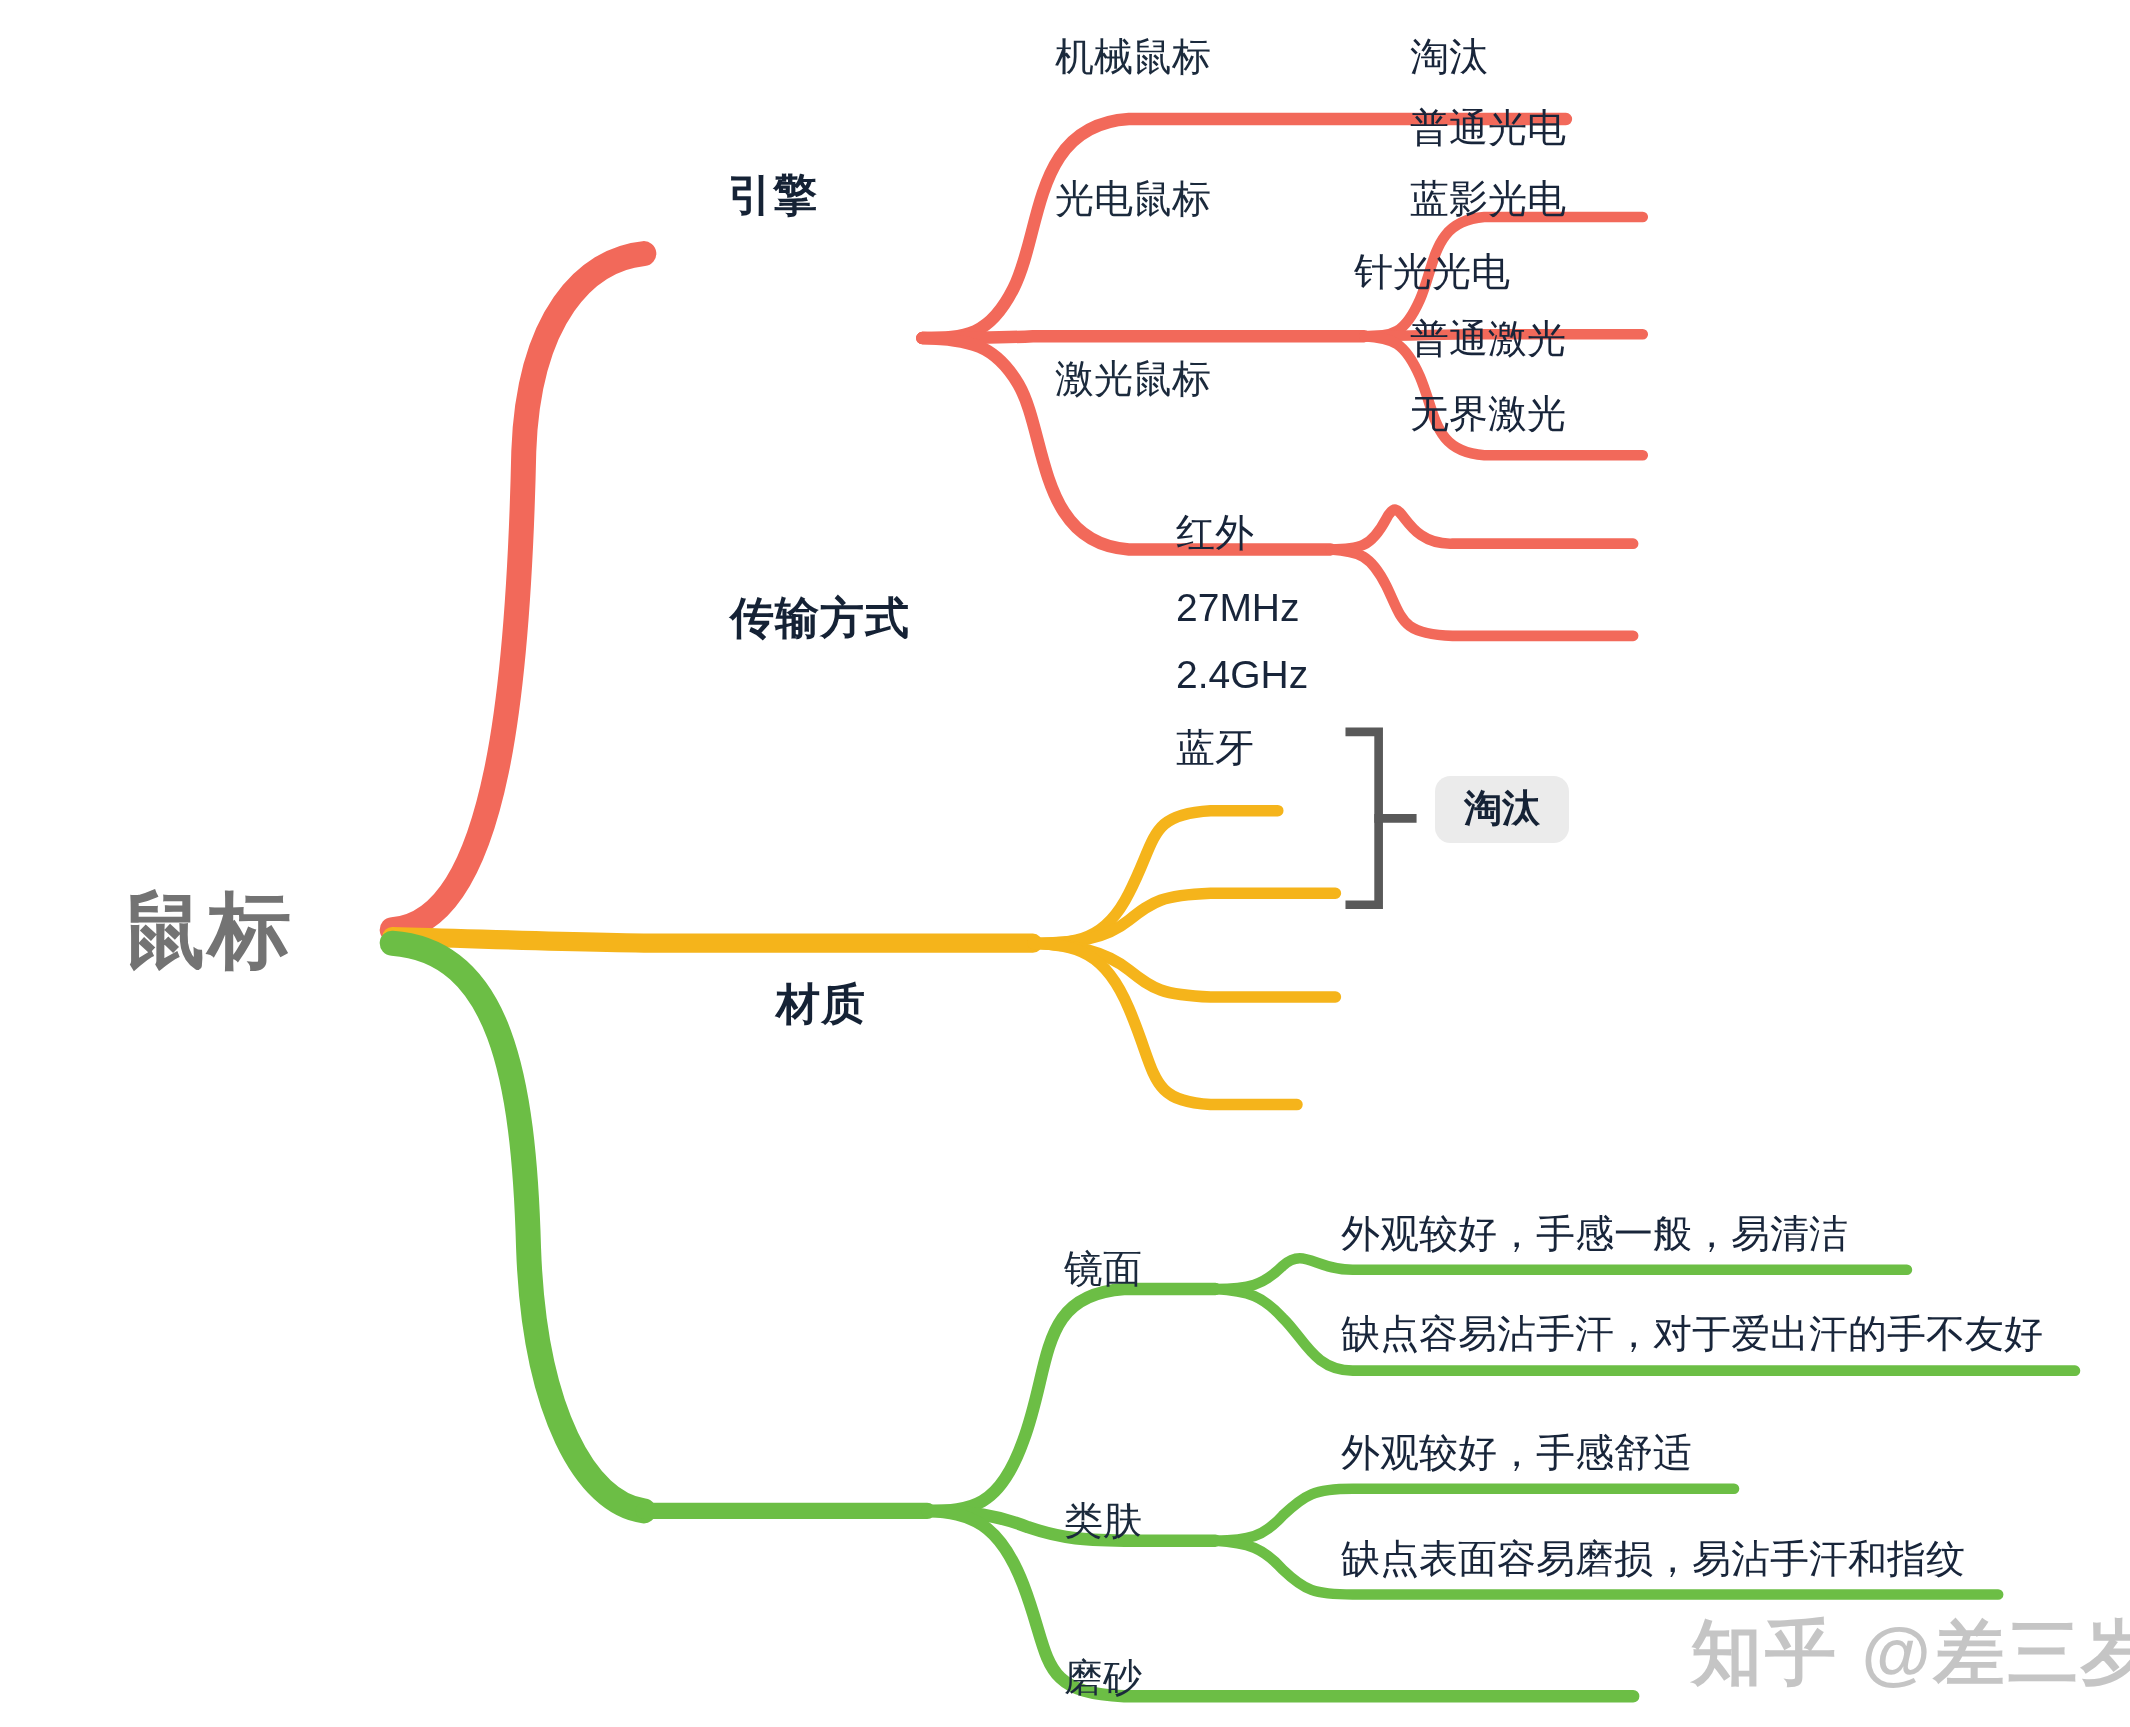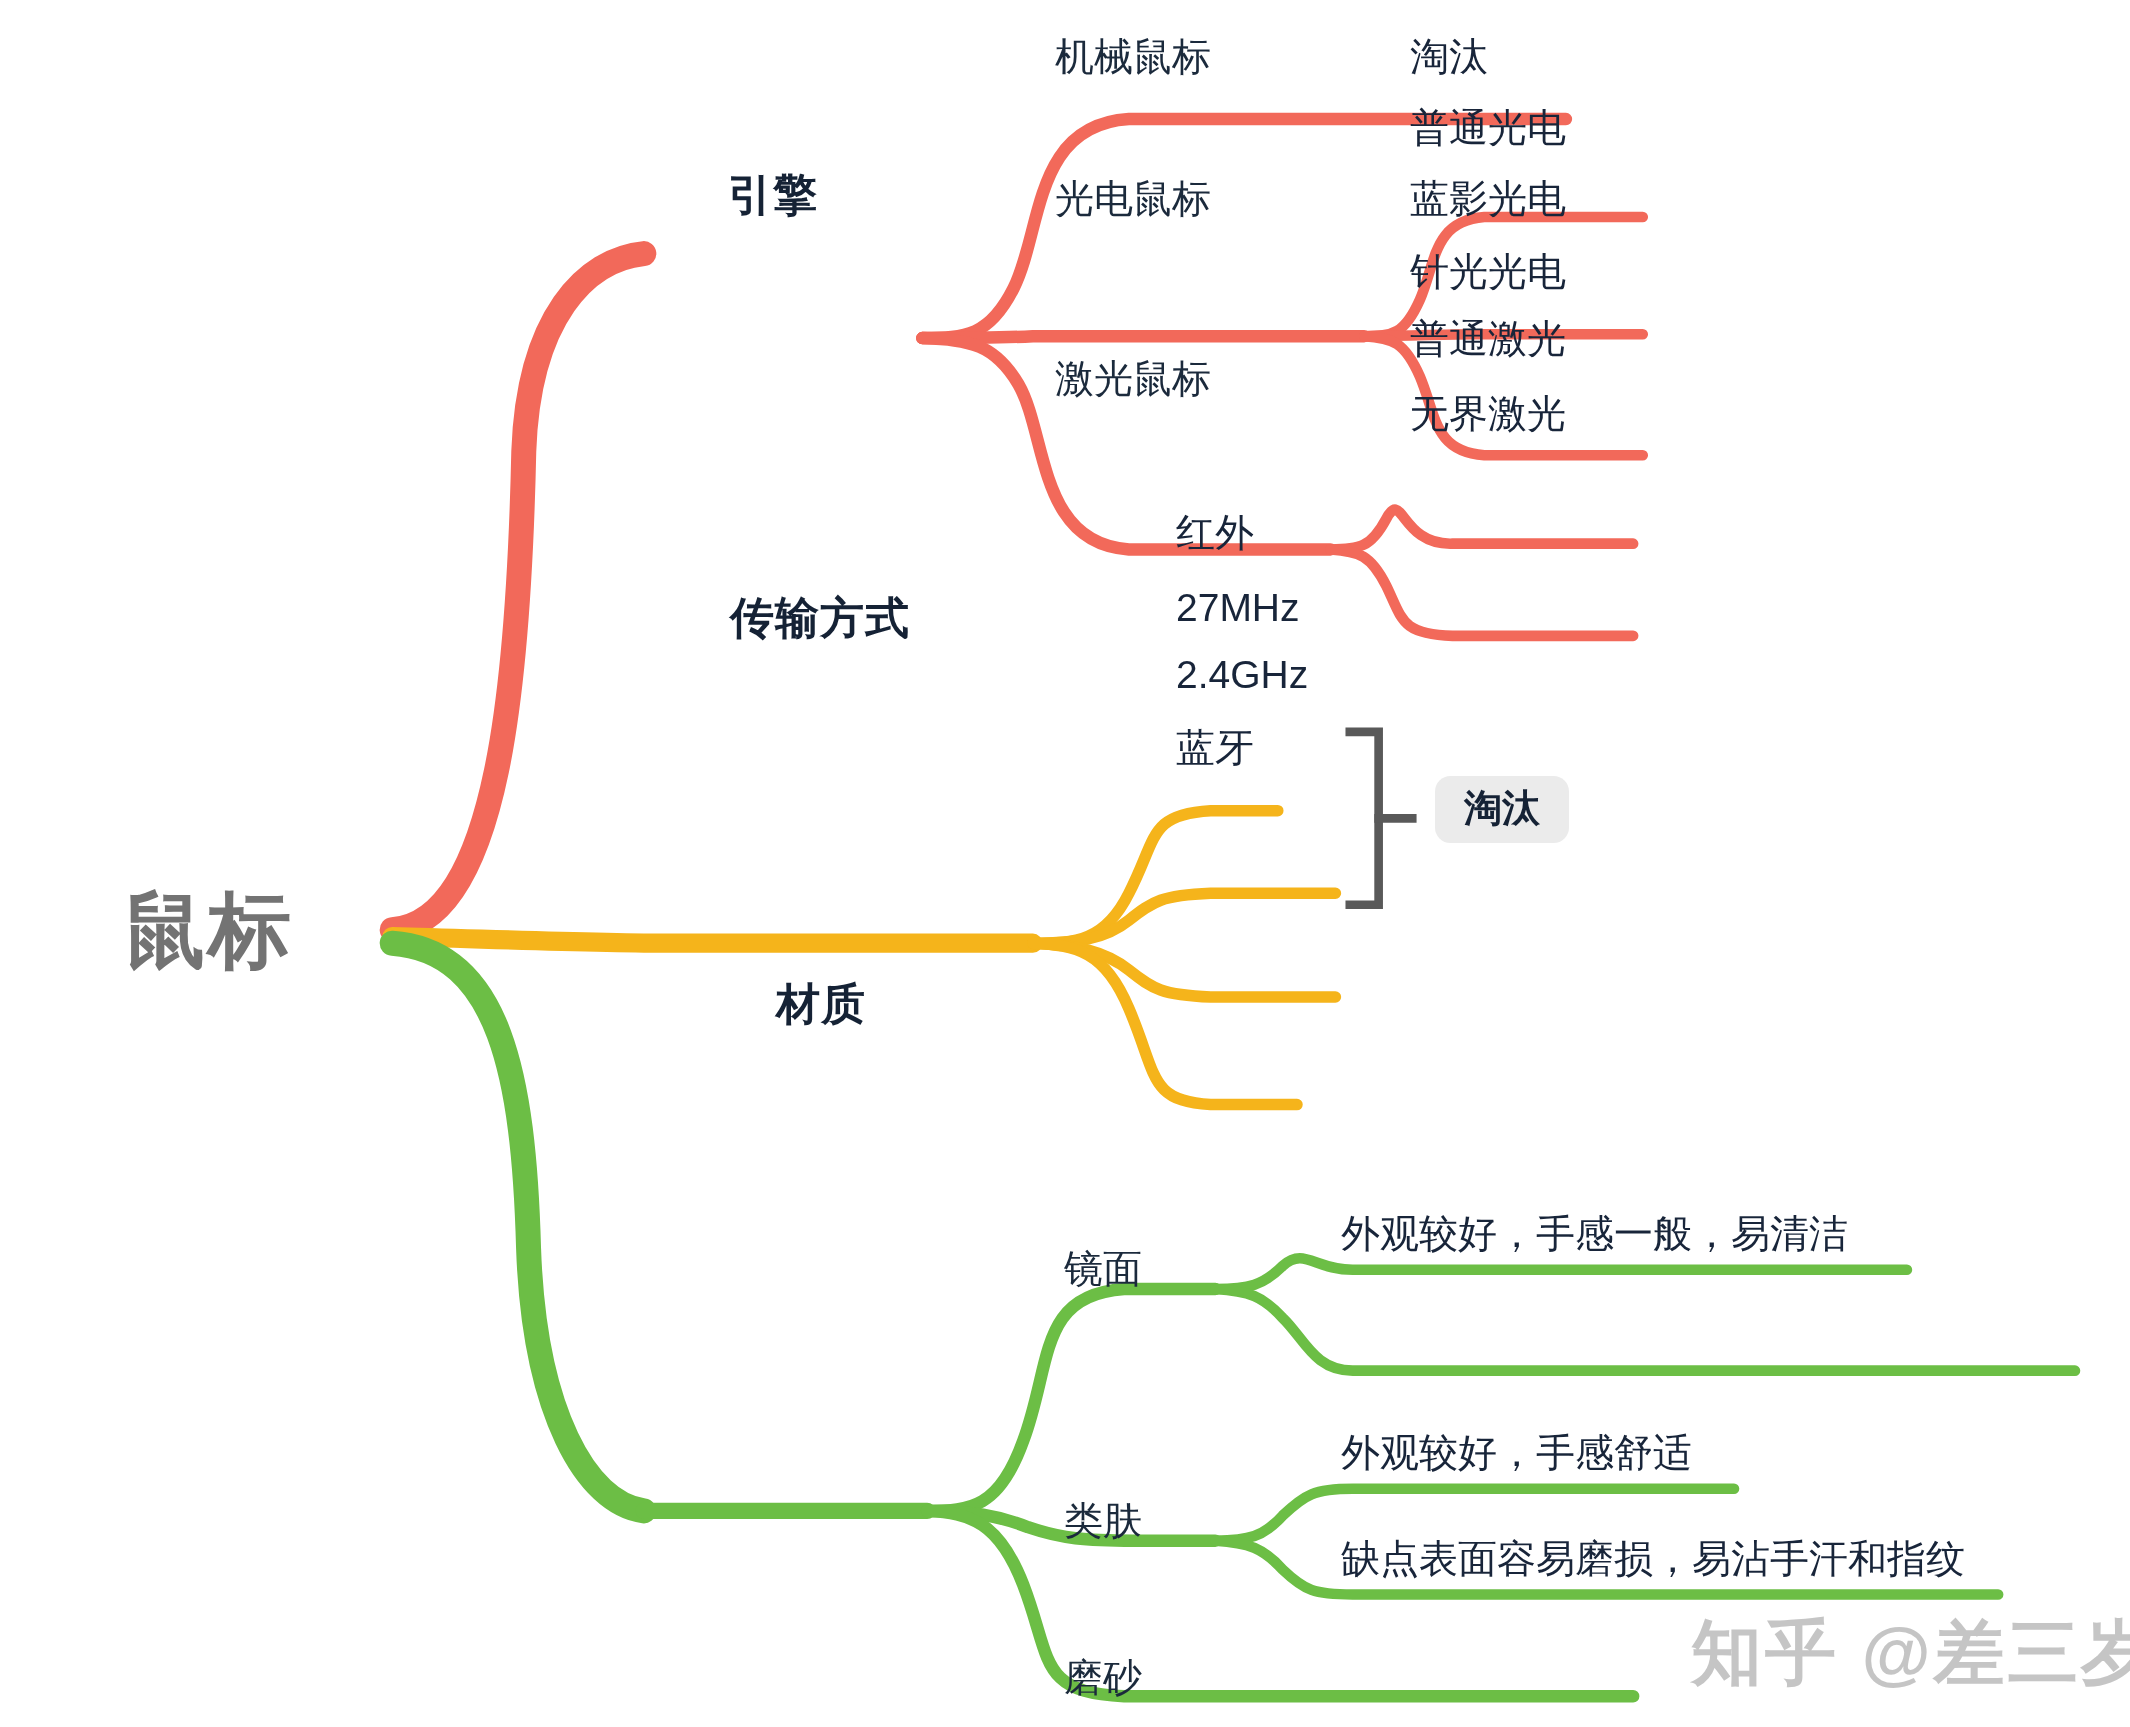--- a/index.html
+++ b/index.html
@@ -118,39 +118,40 @@
   <div class="node root-node" style="left:123px; top:889px;">鼠标</div>
 
   <div class="node branch-node" style="left:728px; top:173px;">引擎</div>
 
   <div class="node sub-node" style="left:1055px; top:37px;">机械鼠标</div>
   <div class="node leaf-node" style="left:1410px; top:37px;">淘汰</div>
 
   <div class="node sub-node" style="left:1055px; top:179px;">光电鼠标</div>
   <div class="node leaf-node" style="left:1410px; top:108px;">普通光电</div>
   <div class="node leaf-node" style="left:1410px; top:179px;">蓝影光电</div>
-  <div class="node leaf-node" style="left:1410px; top:252px;">针光光电</div>
+  <div class="node leaf-node" style="left:1354px; top:252px;">针光光电</div>
 
   <div class="node sub-node" style="left:1055px; top:359px;">激光鼠标</div>
   <div class="node leaf-node" style="left:1410px; top:319px;">普通激光</div>
   <div class="node leaf-node" style="left:1410px; top:394px;">无界激光</div>
 
   <div class="node branch-node" style="left:730px; top:596px;">传输方式</div>
 
   <div class="node leaf-node" style="left:1176px; top:513px;">红外</div>
   <div class="node leaf-node" style="left:1176px; top:588px;">27MHz</div>
   <div class="node leaf-node" style="left:1176px; top:655px;">2.4GHz</div>
   <div class="node leaf-node" style="left:1176px; top:728px;">蓝牙</div>
 
   <div class="tag-badge" style="left:1435px; top:776px;">淘汰</div>
 
   <div class="node branch-node" style="left:728px; top:982px;margin-left:48px;">材质</div>
 
   <div class="node sub-node" style="left: 1064px; top: 1249px;">镜面</div>
   <div class="node leaf-node" style="left:1341px; top:1214px;">外观较好，手感一般，易清洁</div>
+  <div class="node leaf-node" style="left:1341px; top:1314px;">缺点容易沾手汗，对于爱出汗的手不友好</div>
 
   <div class="node sub-node" style="left: 1064px; top: 1501px;">类肤</div>
   <div class="node leaf-node" style="left:1341px; top:1433px;text-align:center;">外观较好，手感舒适</div>
   <div class="node leaf-node" style="left:1341px; top:1539px;">缺点表面容易磨损，易沾手汗和指纹</div>
 
   <div class="node sub-node" style="left: 1064px; top: 1658px;">磨砂</div>
 
   <div class="watermark" style="left:1691px; top:1606px;">知乎 @差三岁</div>
 
 </div>

